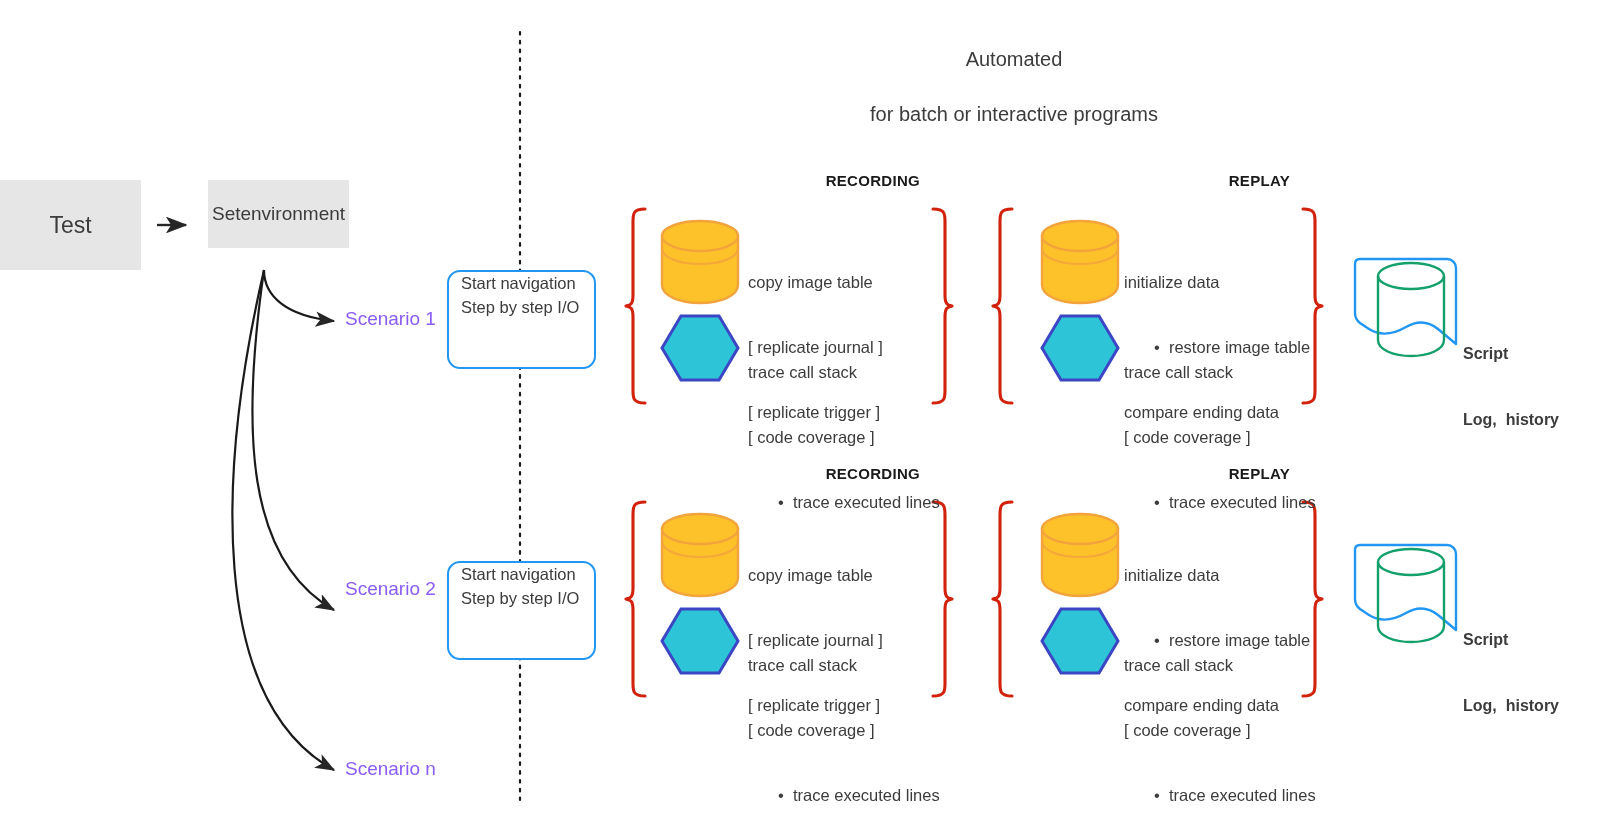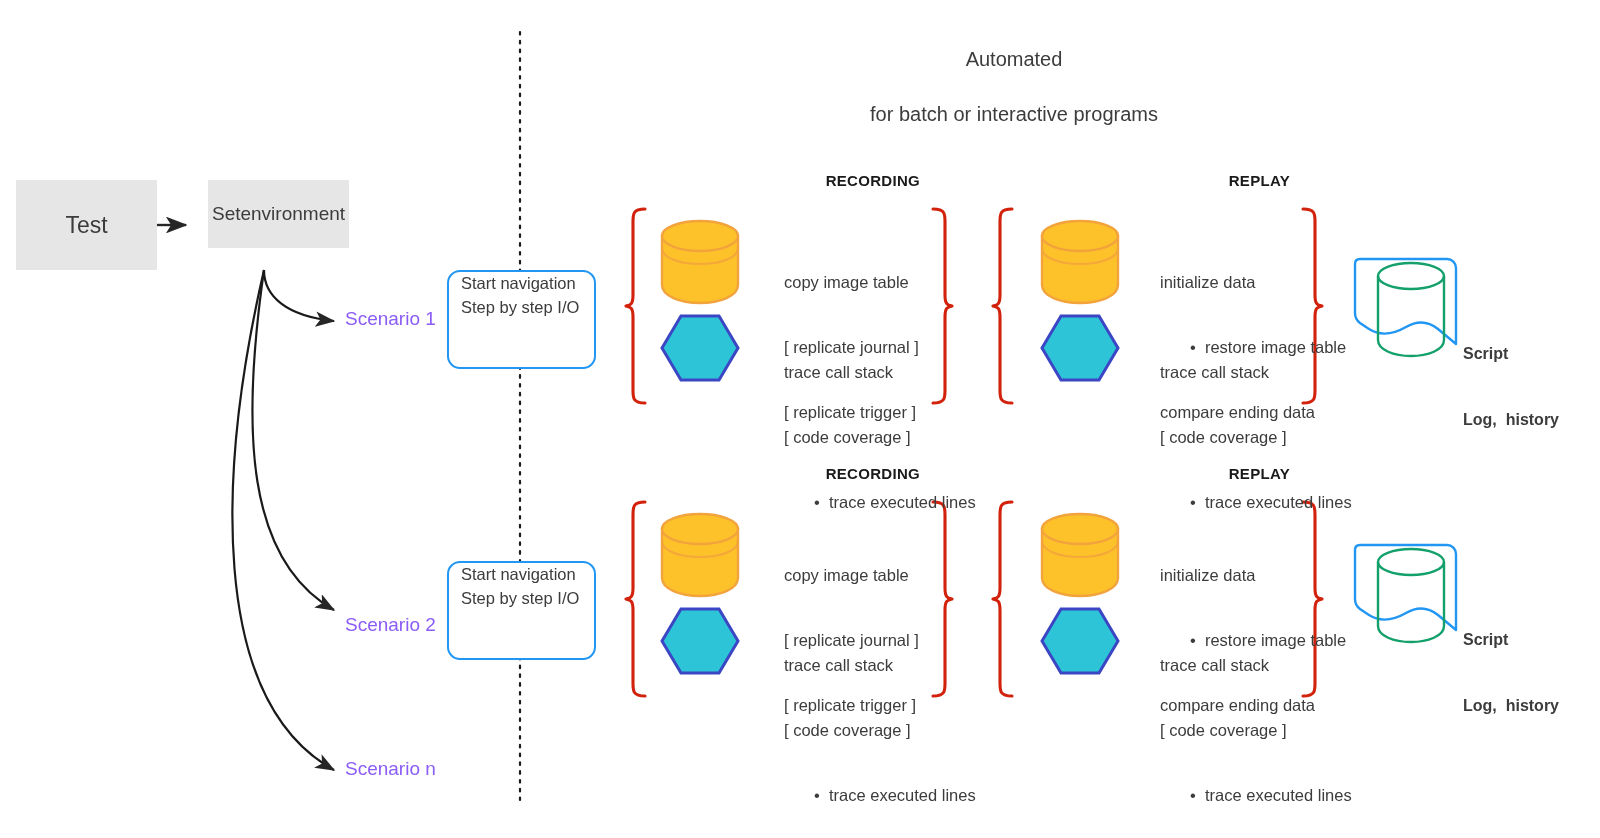--- a/index.html
+++ b/index.html
@@ -79,21 +79,20 @@
     letter-spacing: 0.3px;
   }
 
   
   .detail {
     position: absolute;
     font-size: 16.5px;
     line-height: 21.8px;
     color: #3c3c3c;
     white-space: pre;
-    margin-left: 36px;
   }
   .detail .ind { padding-left: 30px; }
 
   
   .scenario-label {
     position: absolute;
     font-size: 19px;
     color: #8b5cf6;
     white-space: pre;
   }
@@ -261,34 +260,34 @@
                C1428,607 1418,606 1406,613 C1392,621 1380,622 1369,615 L1360,609
                C1356,606 1355,603 1355,599 L1355,550 C1355,547 1357,545 1360,545 Z" fill="none" stroke="#2196f3" stroke-width="2.4" stroke-linejoin="round"></path>
       <path d="M1378,562 L1378,626 C1378,636 1394,642 1411,642 C1428,642 1444,636 1444,626 L1444,562" fill="none" stroke="#13a06a" stroke-width="2.4"></path>
       <ellipse cx="1411" cy="562" rx="33" ry="13" fill="none" stroke="#13a06a" stroke-width="2.4"></ellipse>
     </g>
   </svg>
 
   <div class="header-line" style="left:714px; top:48px;">Automated</div>
   <div class="header-line" style="left:714px; top:68px;margin-top:35px;">for batch or interactive programs</div>
 
-  <div class="grey-box" style="left:16px; top:180px; width:141px; height:90px;">
+  <div class="grey-box" style="left:0; top:180px; width:141px; height:90px;">
     <div class="box-label" style="font-size:23px;">Test</div>
   </div>
 
   <div class="grey-box" style="left:192px; top:180px; width:141px; height:68px;margin-left:16px;">
     <div class="box-label" style="font-size:19px;">
         <span>Set</span>
         <br>
         <span>environment</span>
       </div>
   </div>
 
   <div class="scenario-label" style="left:345px; top:308px;">Scenario 1</div>
-  <div class="scenario-label" style="left:345px; top:614px;">Scenario 2</div>
+  <div class="scenario-label" style="left:345px; top:578px;">Scenario 2</div>
   <div class="scenario-label" style="left:345px; top:758px;text-align:right;">Scenario n</div>
 
   <div class="blue-box" style="left:447px; top:270px; width:149px; height:99px;">
     <div class="box-label">
       <div>Start navigation</div>
       <div>Step by step I/O</div>
     </div>
   </div>
 
   <div class="blue-box" style="left:447px; top:561px; width:149px; height:99px;">

